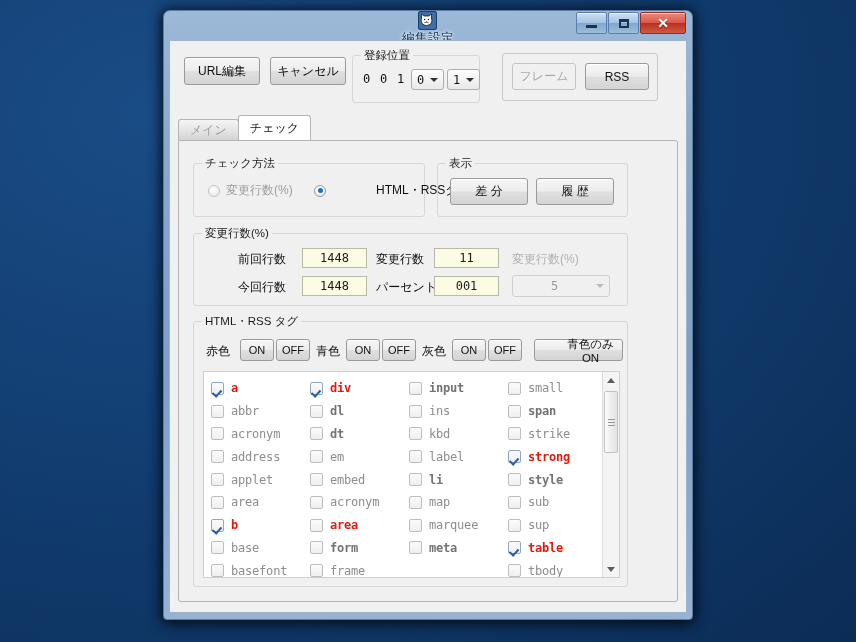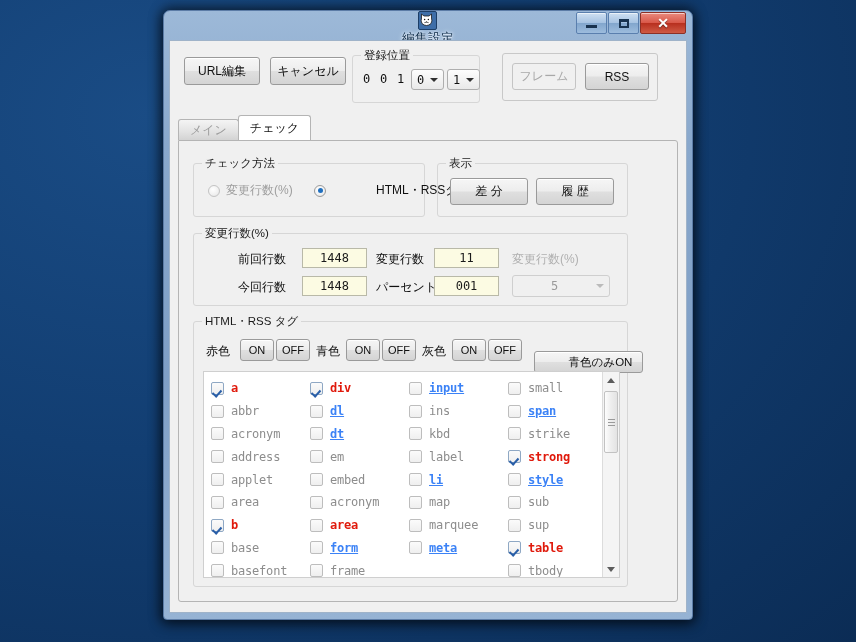--- a/index.html
+++ b/index.html
@@ -154,21 +154,21 @@
     content:"";position:absolute;left:2px;top:5px;width:4px;height:7px;
     border:solid #2a5fa8;border-width:0 2px 2px 0;
     transform:rotate(42deg);
   }
   .cbt{
     margin-left:7px;font-size:12px;
     font-family:"DejaVu Sans Mono","Liberation Mono",monospace;
     letter-spacing:-.2px;white-space:nowrap;
   }
   .c-red{color:#e01a0c;font-weight:bold;}
-  .c-blue{color:#3b82f6;font-weight:bold;text-decoration:underline;}
+  .c-blue{color:#737373;font-weight:bold;}
   .c-gray{color:#8d8d8d;}
   
   .sb{
     position:absolute;right:0;top:0;bottom:0;width:17px;
     background:#f4f4f4;border-left:1px solid #dcdcdc;box-sizing:border-box;
   }
   .sbbtn{
     height:16px;display:flex;align-items:center;justify-content:center;
     background:#f4f4f4;
   }
@@ -289,21 +289,21 @@
         <div class="btn" style="position:absolute;left:82px;top:17px;width:34px;height:22px;font-size:11px;">OFF</div>
 
         <span class="lbl" style="left:122px;top:21px;">青色</span>
         <div class="btn" style="position:absolute;left:152px;top:17px;width:34px;height:22px;font-size:11px;">ON</div>
         <div class="btn" style="position:absolute;left:188px;top:17px;width:34px;height:22px;font-size:11px;">OFF</div>
 
         <span class="lbl" style="left:228px;top:21px;">灰色</span>
         <div class="btn" style="position:absolute;left:258px;top:17px;width:34px;height:22px;font-size:11px;">ON</div>
         <div class="btn" style="position:absolute;left:294px;top:17px;width:34px;height:22px;font-size:11px;">OFF</div>
 
-        <div class="btn" style="position:absolute;left:340px;top:29px;width:109px;height:22px;font-size:11.5px;padding-left:24px;">青色のみON</div>
+        <div class="btn" style="position:absolute;left:340px;top:17px;width:89px;height:22px;font-size:11.5px;padding-left:24px;">青色のみON</div>
 
         <div class="listbox" style="left:9px;top:49px;width:417px;height:207px;">
           <div class="cbgrid">
               <div class="cbcol">
                 <div class="cbrow">
                   <span class="cbx on"></span>
                   <span class="cbt c-red">a</span>
                 </div>
                 <div class="cbrow">
                   <span class="cbx"></span>

